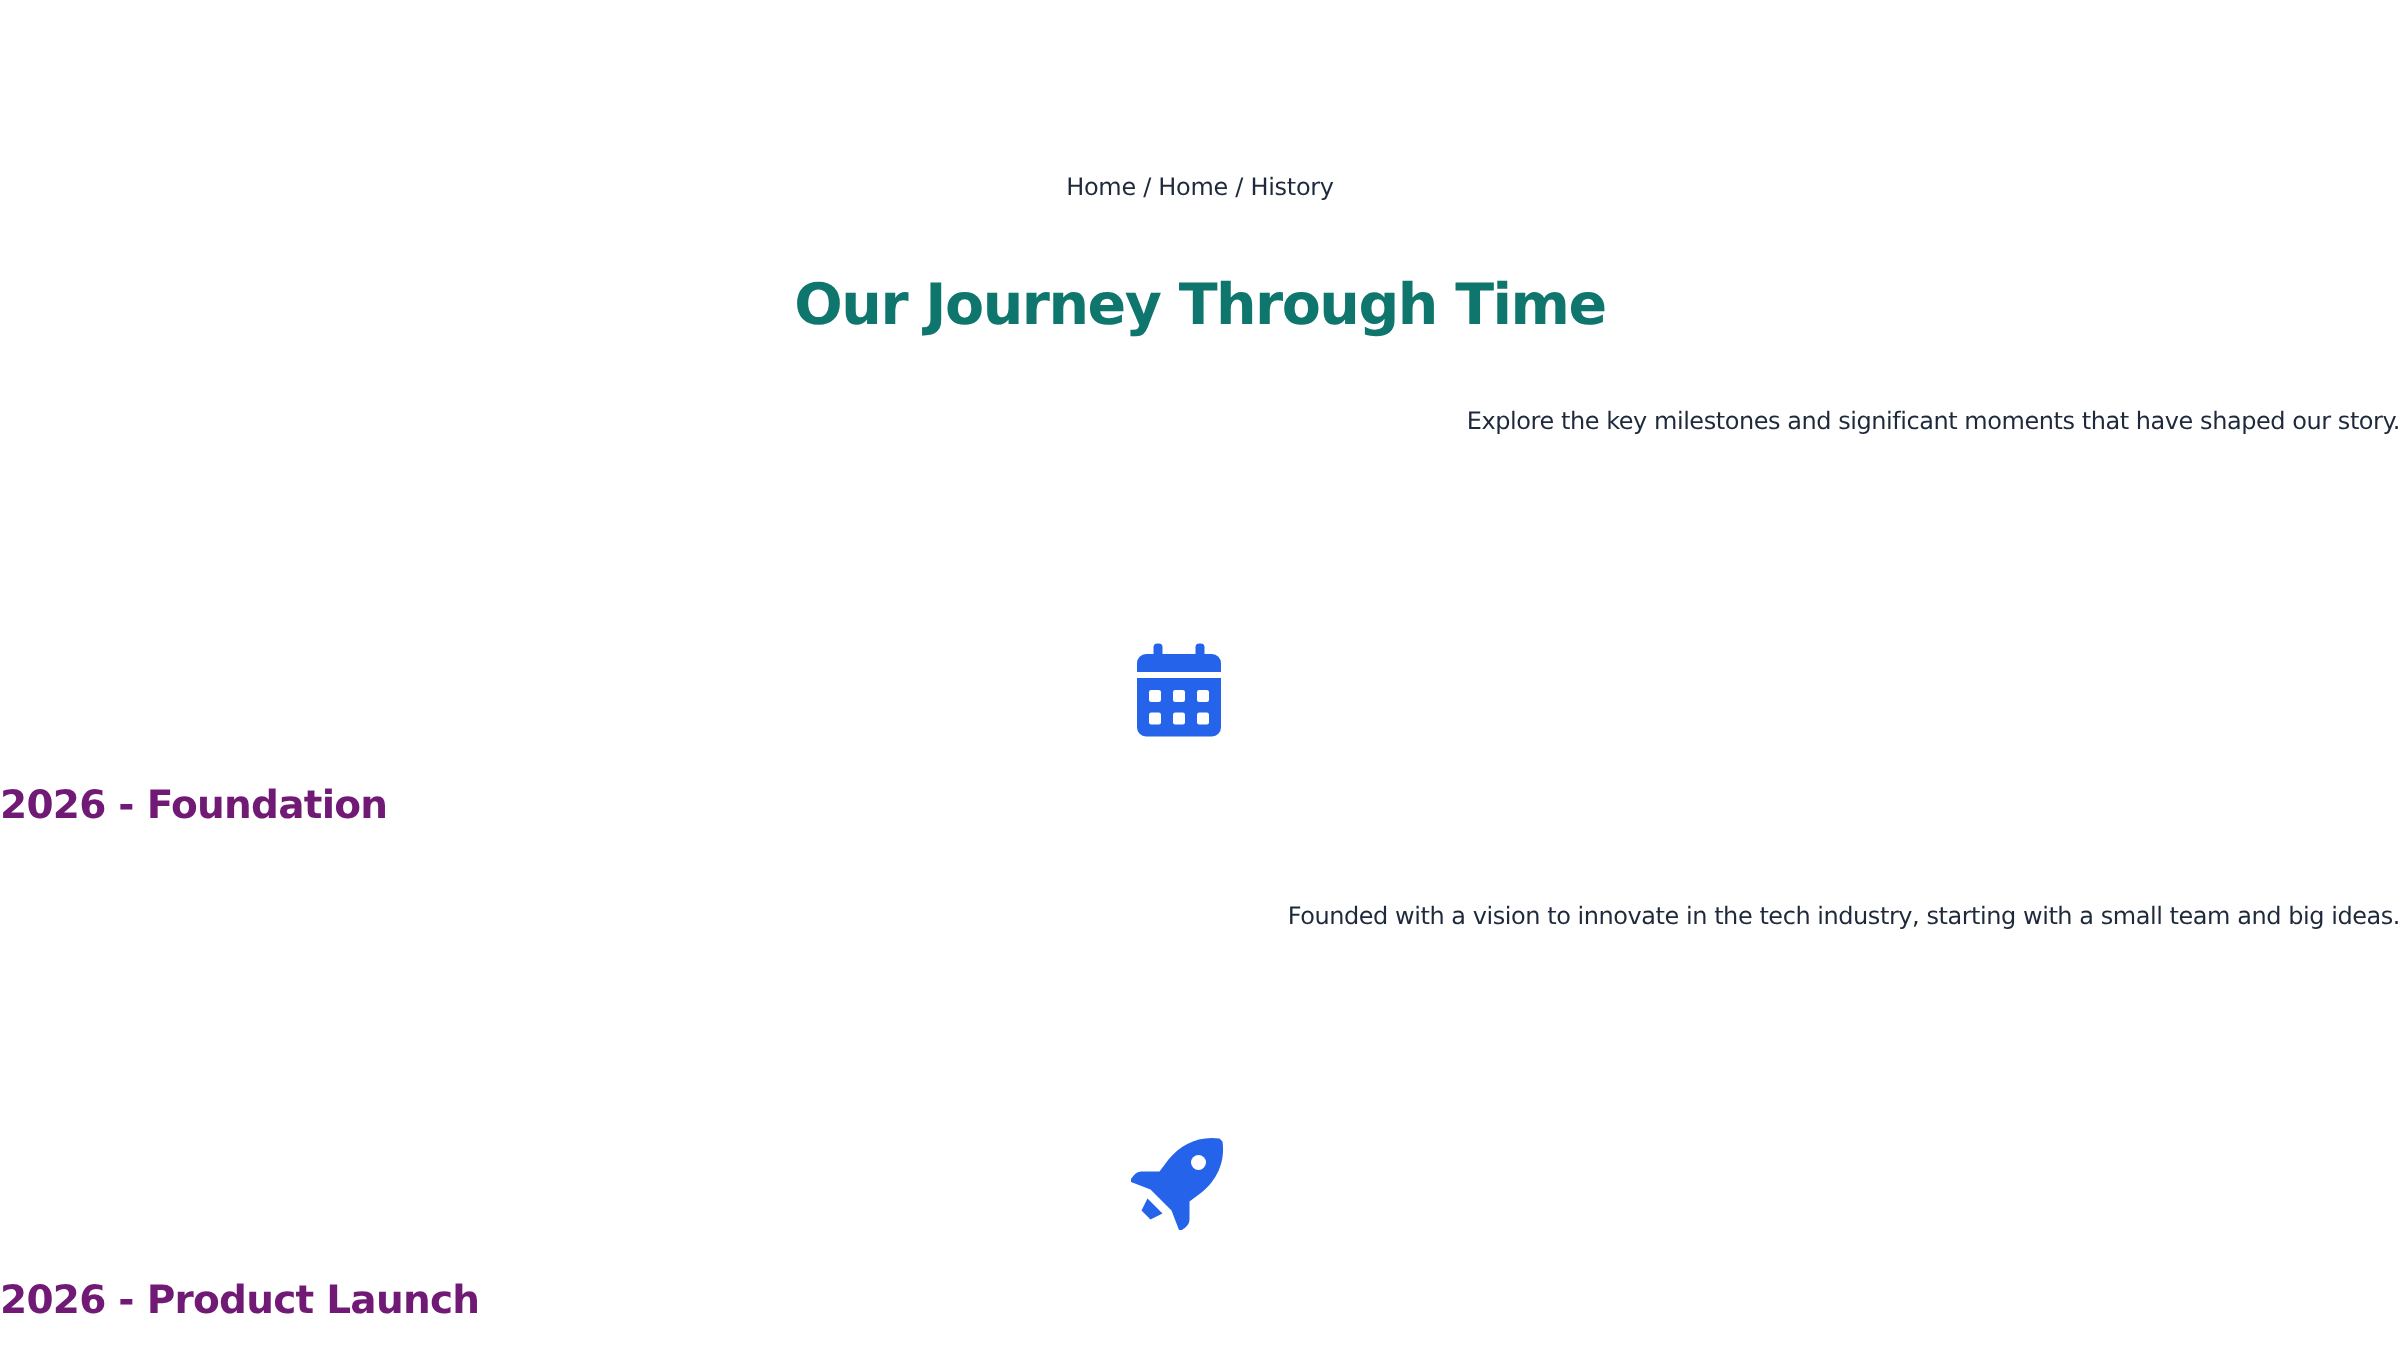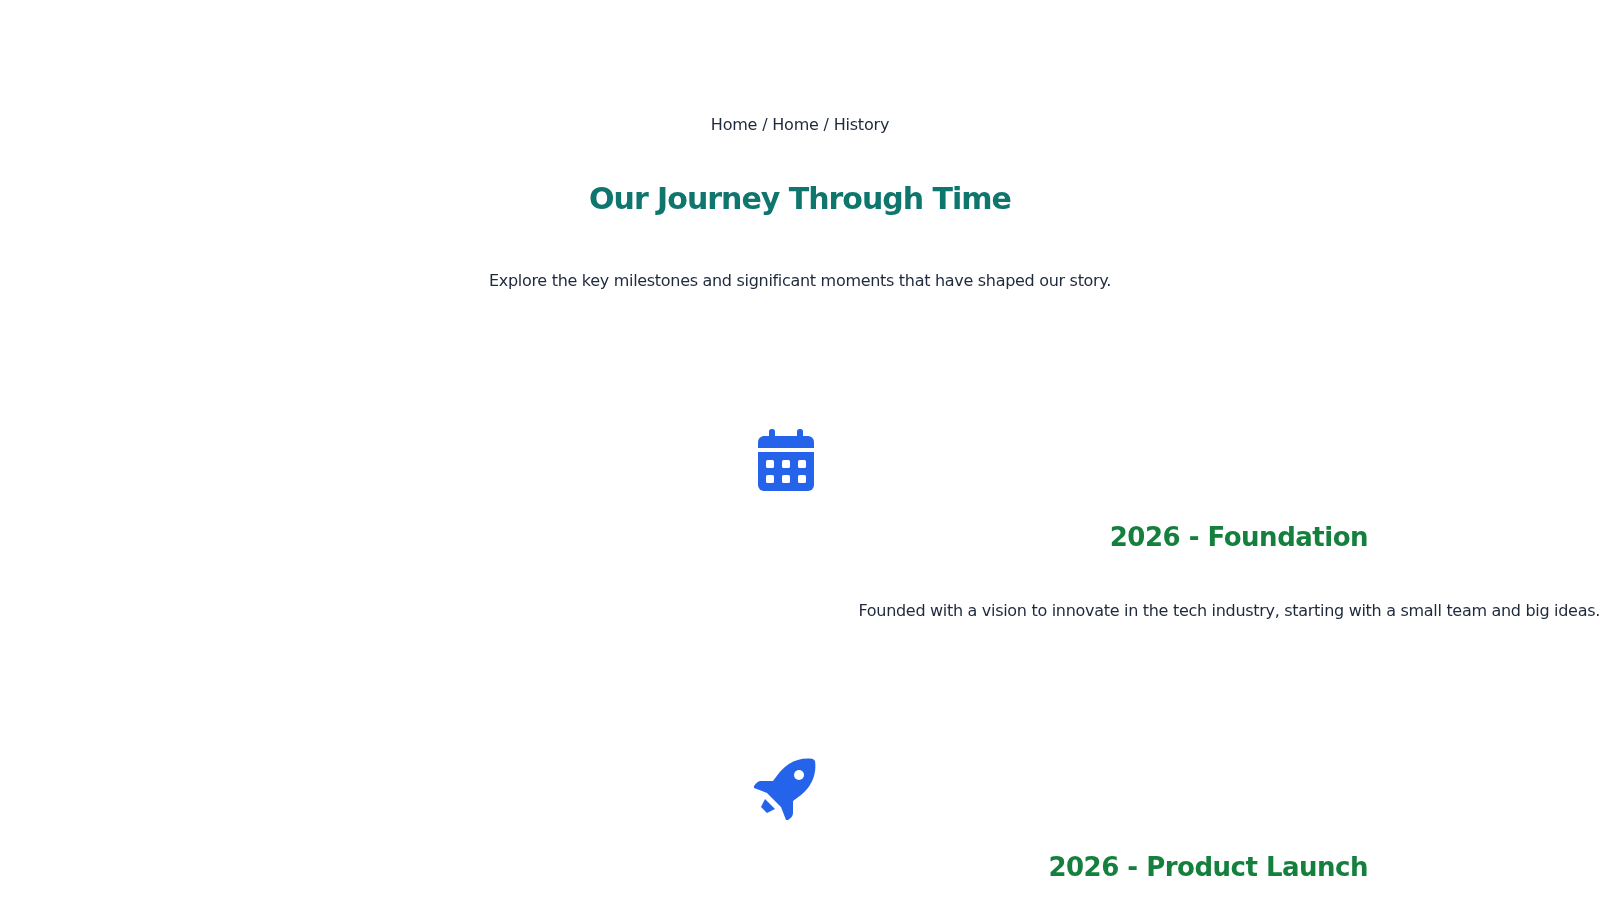--- a/index.html
+++ b/index.html
@@ -6,31 +6,31 @@
     html, body { width: 1600px; height: 900px; overflow: hidden; background: #ffffff; }
     body { font-family: "DejaVu Sans", "Liberation Sans", sans-serif; color: #1e293b; }
     .page { width: 1600px; position: relative; }
     .breadcrumb {
       position: absolute; top: 115px; left: 0; width: 1600px;
       text-align: center; font-size: 16px; color: #1e293b; letter-spacing: -0.2px;
     }
     .breadcrumb a { color: #1e293b; text-decoration: none; margin-top: 32px; }
     .page-title {
       position: absolute; top: 181px; left: 0; width: 1600px;
-      text-align: center; font-size: 30px; font-weight: bold; color: #0f766e; letter-spacing: -1px;
+      text-align: center; font-size: 38px; font-weight: bold; color: #0f766e; letter-spacing: -1px;
     }
     .subtitle {
       position: absolute; top: 271px; left: 0; width: 1600px;
-      text-align: center; font-size: 16px; color: #1e293b; letter-spacing: -0.3px;
+      text-align: right; font-size: 16px; color: #1e293b; letter-spacing: -0.3px;
     }
     .milestone { position: absolute; left: 0; width: 1600px; text-align: center; }
     .milestone .icon { position: absolute; left: 769px; width: 62px; height: 64px; }
     .milestone .m-title {
-      position: absolute; left: 0; width: 1368px; text-align: right;
-      font-size: 26px; font-weight: bold; color: #15803d; letter-spacing: -0.5px;
+      position: absolute; left: 0; width: 1368px; text-align: left;
+      font-size: 26px; font-weight: bold; color: #701a75; letter-spacing: -0.5px;
     }
     .milestone .m-desc {
       position: absolute; left: 0; width: 1600px; text-align: right;
       font-size: 16px; color: #1e293b; letter-spacing: -0.3px;
     }
   </style>
 </head>
 <body>
 
 <div class="page">

